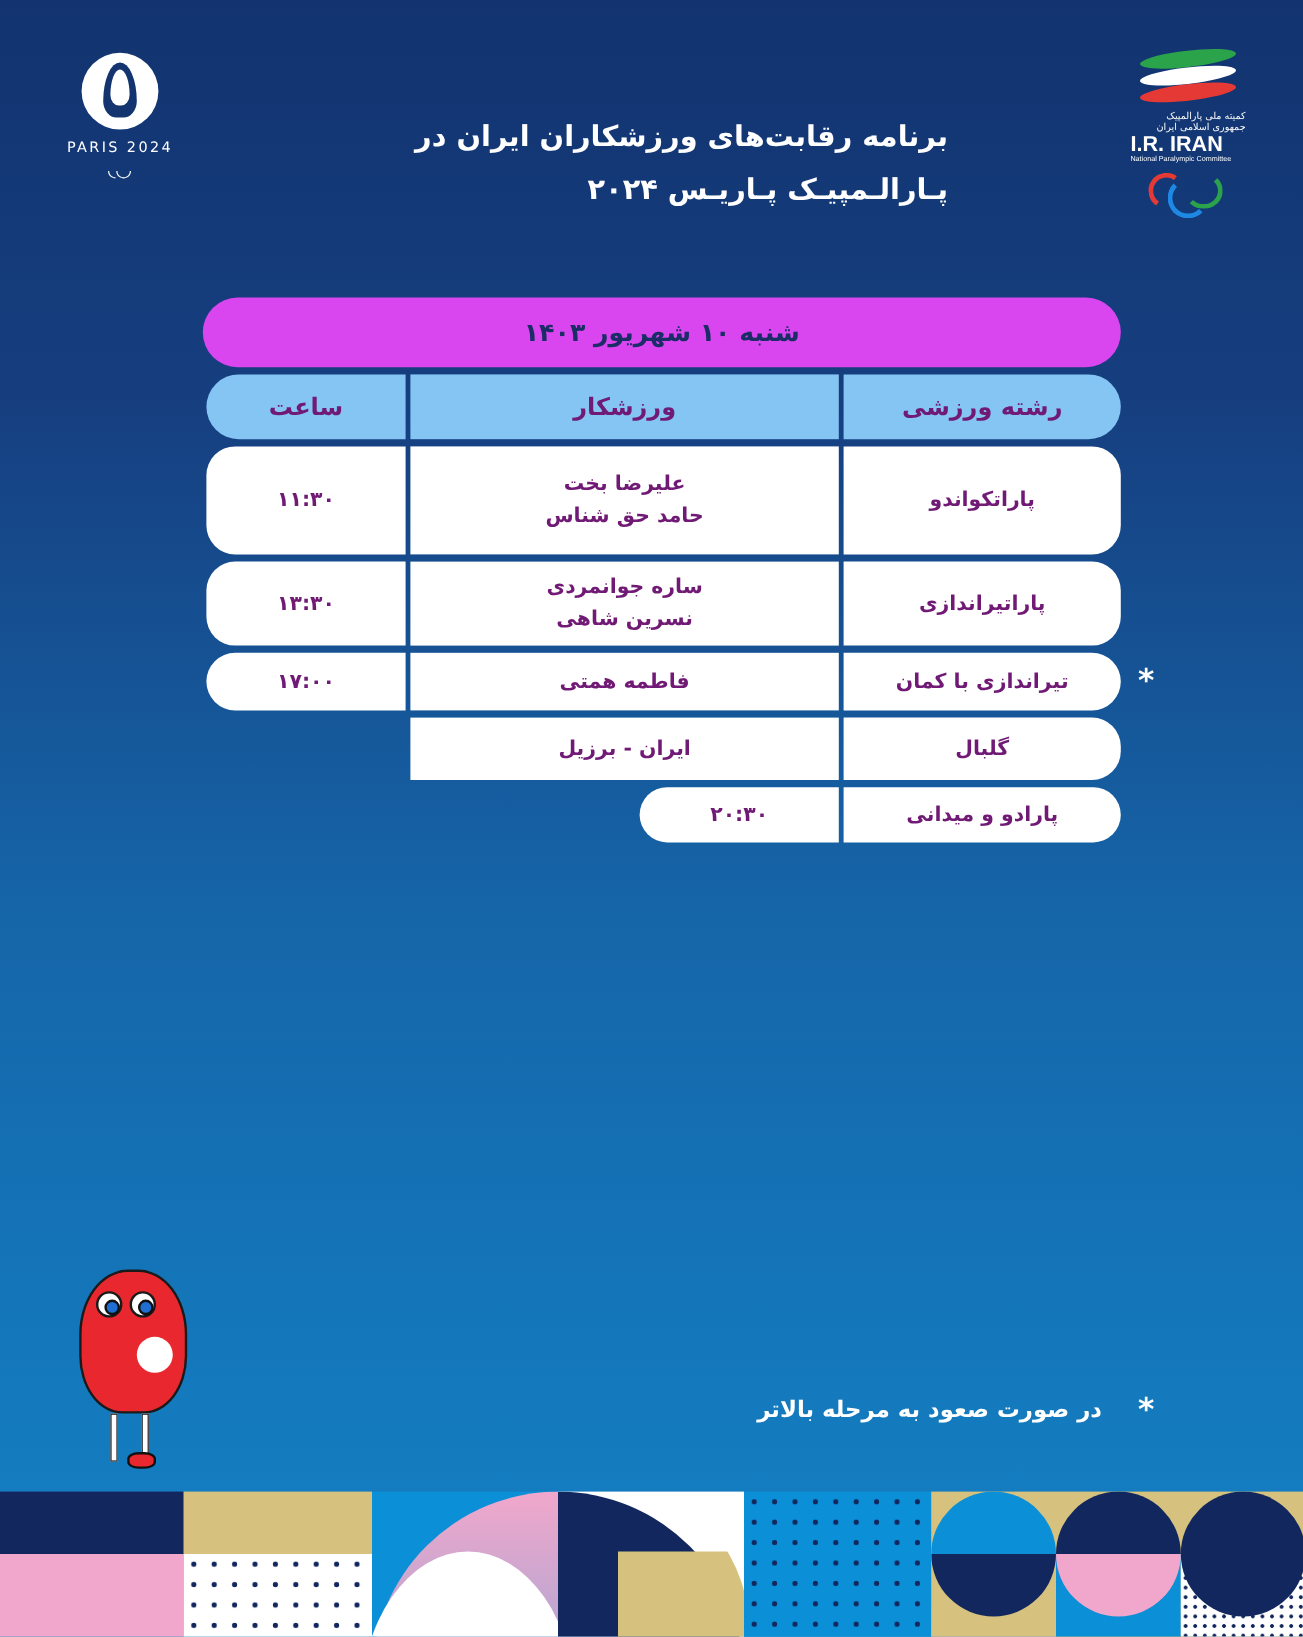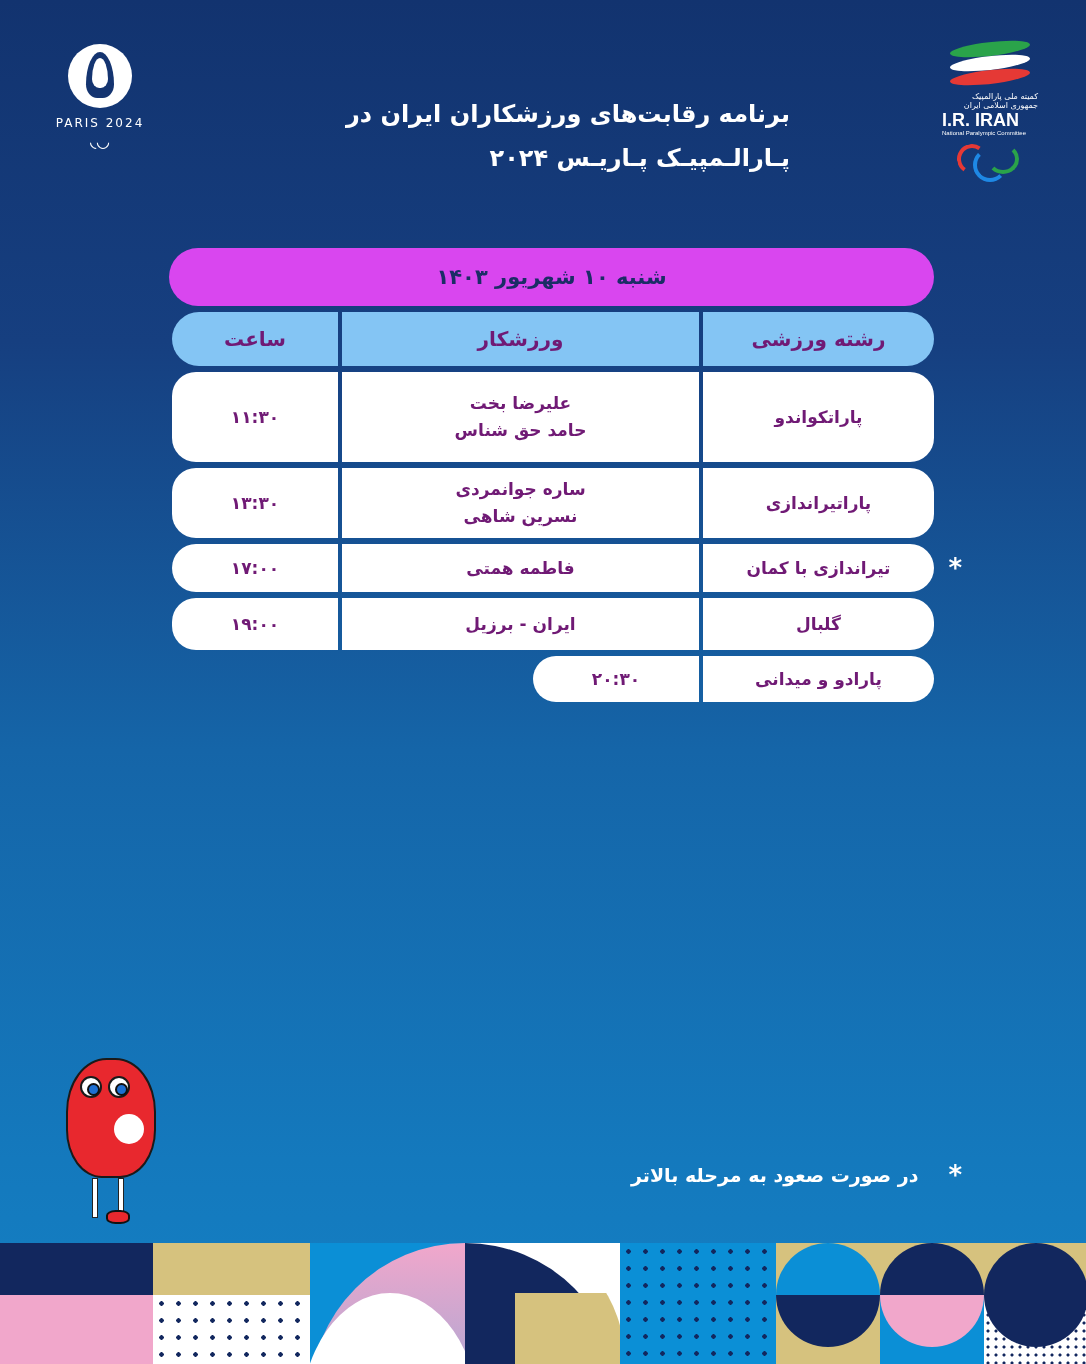--- a/index.html
+++ b/index.html
@@ -141,21 +141,20 @@
   <div class="row body r2">
     <span class="asterisk-mark">*</span>
     <div class="cell c-sport">تیراندازی با کمان</div>
     <div class="cell c-athlete">فاطمه همتی</div>
     <div class="cell c-time">۱۷:۰۰</div>
   </div>
 
   <div class="row body r3">
     <div class="cell c-sport">گلبال</div>
     <div class="cell c-athlete">ایران - برزیل</div>
-    <div class="cell c-time">۱۹:۰۰</div>
   </div>
 
   <div class="row body r4">
     <div class="cell c-sport">پارادو و میدانی</div>
     <div class="cell c-time">۲۰:۳۰</div>
   </div>
 </div>
 
 <div class="footnote">
   <span class="star">*</span>

